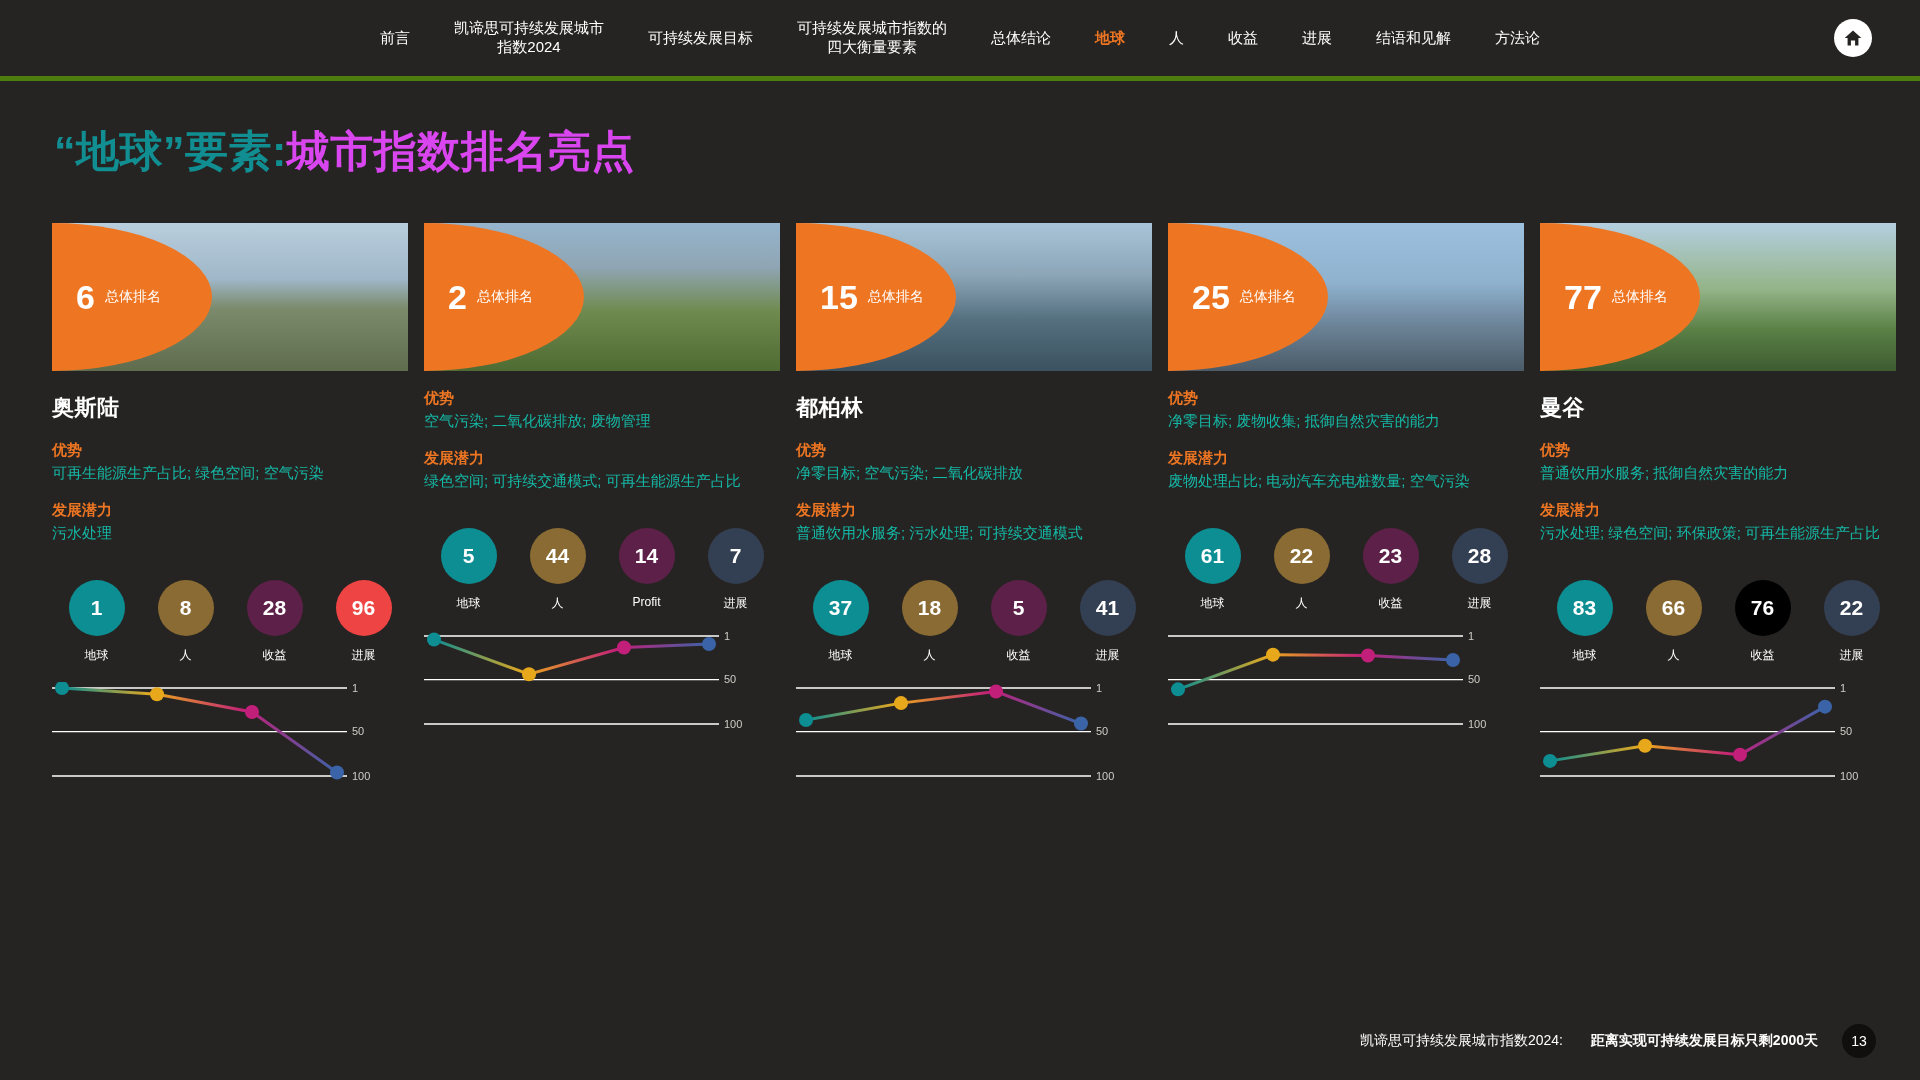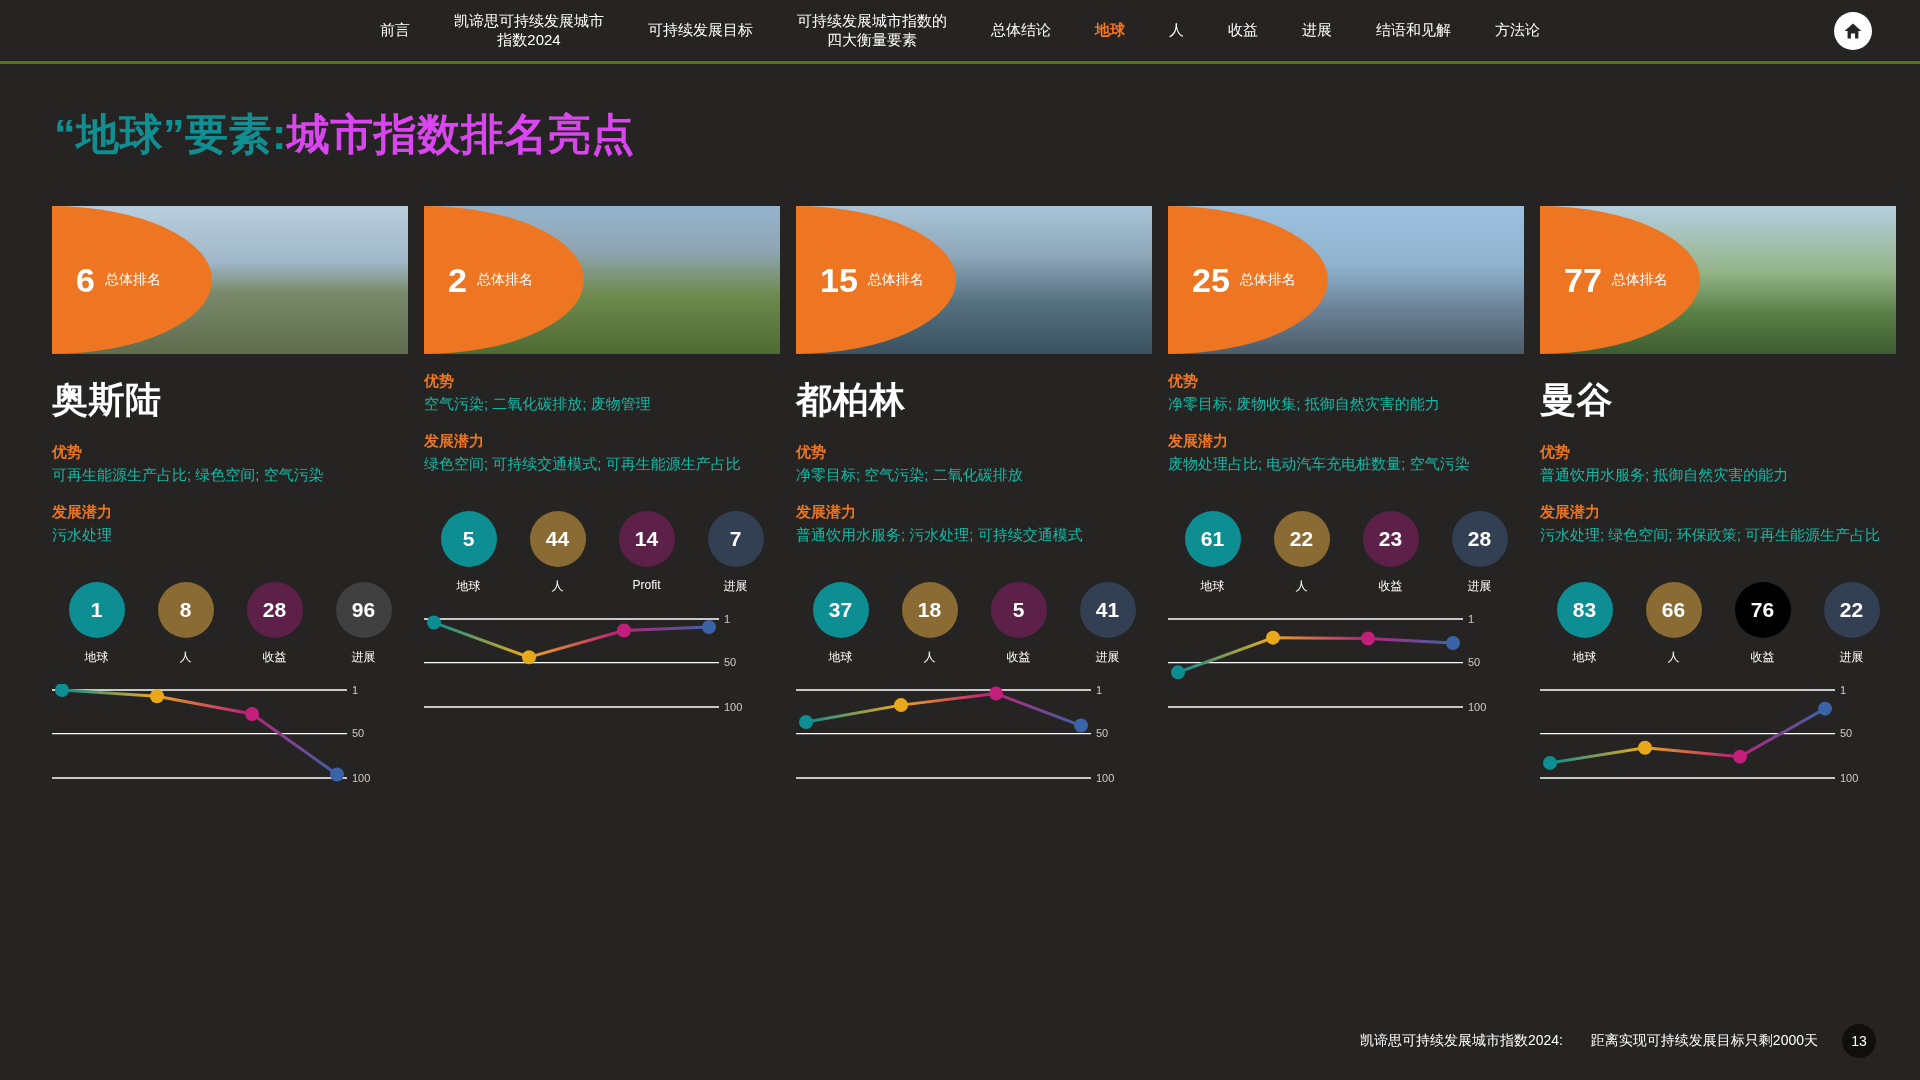--- a/index.html
+++ b/index.html
@@ -6,24 +6,24 @@
   html, body {
     width: 1920px; height: 1080px;
     background: #262422;
     font-family: "Liberation Sans", "DejaVu Sans", sans-serif;
     overflow: hidden;
   }
 
   
   .topnav {
     position: relative;
-    height: 64px;
+    height: 81px;
     width: 100%;
     background: #262422;
-    border-bottom: 3px solid #4d7c0f;
+    border-bottom: 5px solid #4d7c0f;
     display: flex;
     align-items: center;
     justify-content: center;
   }
   .nav-items {
     display: flex;
     align-items: center;
     gap: 0px;
   }
   .nav-item {
@@ -84,21 +84,21 @@
     display: flex;
     align-items: center;
     padding-left: 24px;
     gap: 10px;
   }
   .rank-num { color: #fff; font-size: 34px; font-weight: bold; line-height: 1; }
   .rank-lbl { color: #fff; font-size: 14px; }
 
   .city-name {
     color: #ffffff;
-    font-size: 36px;
+    font-size: 22px;
     font-weight: bold;
     margin-top: 22px;
     letter-spacing: .5px;
   }
   .sec-head {
     color: #ee7623;
     font-size: 15px;
     font-weight: bold;
     margin-top: 18px;
   }
@@ -152,21 +152,21 @@
   }
   .axis-lbls span { position: absolute; left: 4px; transform: translateY(-50%); }
 
   
   .footer {
     position: absolute;
     right: 44px; bottom: 22px;
     display: flex; align-items: center; gap: 24px;
   }
   .footer-text { color: #ffffff; font-size: 14px; }
-  .footer-text b { font-weight: normal; padding-left: 24px; }
+  .footer-text b { font-weight: bold; padding-left: 24px; }
   .page-circle {
     width: 34px; height: 34px; border-radius: 50%;
     background: #100f0e; color: #ffffff;
     display: flex; align-items: center; justify-content: center;
     font-size: 14px;
   }
 </style>
 </head>
 <body>
 
@@ -218,21 +218,21 @@
         </div>
         <div class="pillar">
           <div class="bubble" style="background: rgb(138, 107, 51);">8</div>
           <div class="plabel">人</div>
         </div>
         <div class="pillar">
           <div class="bubble" style="background: rgb(93, 32, 72);">28</div>
           <div class="plabel">收益</div>
         </div>
         <div class="pillar">
-          <div class="bubble" style="background: #404040;">96</div>
+          <div class="bubble" style="background: #ef4444;">96</div>
           <div class="plabel">进展</div>
         </div>
       </div>
       <div class="minichart">
         <svg width="295" height="100" viewBox="0 0 295 100">
           <defs>
             <linearGradient id="g0" x1="0" y1="0" x2="1" y2="0">
               <stop offset="0%" stop-color="#0c8e93"></stop>
               <stop offset="33.33333333333333%" stop-color="#e8a81c"></stop>
               <stop offset="66.66666666666666%" stop-color="#c21f7a"></stop>

